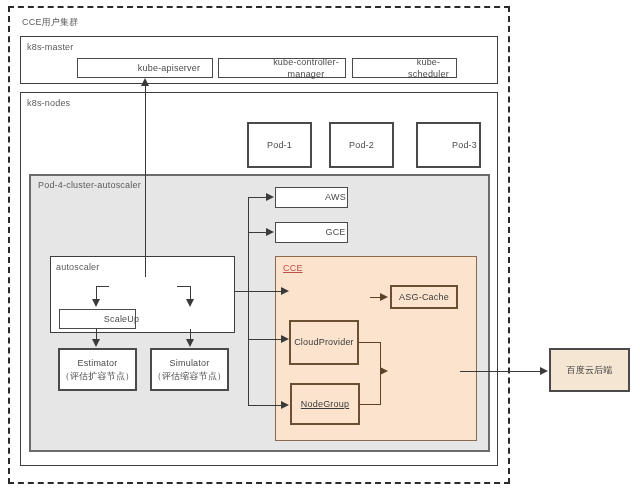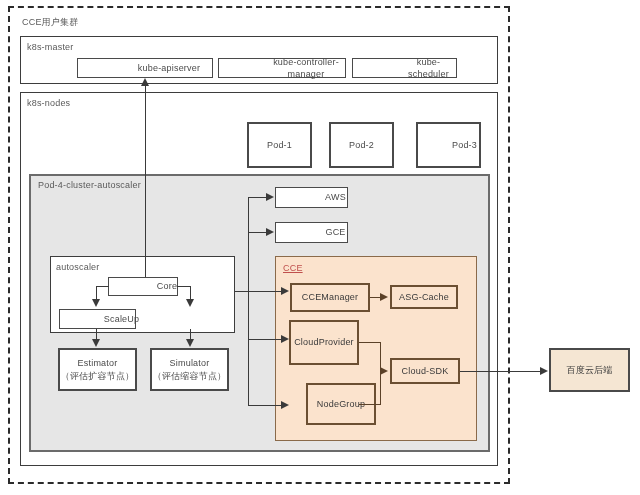--- a/index.html
+++ b/index.html
@@ -137,53 +137,44 @@
   <div class="abs node thin" style="left:275px; top:187px; width:73px; height:21px;">
     <span>AWS</span>
   </div>
   <div class="abs node thin" style="left:275px; top:222px; width:73px; height:21px;">
     <span>GCE</span>
   </div>
 
   <div class="abs plain-box" style="left:50px; top:256px; width:185px; height:77px;"></div>
   <div class="caption" style="left:56px; top:262px;">autoscaler</div>
 
-  <div class="abs node thin" style="left:108px; top:277px; width:70px; height:19px;">
-    <span>Core</span>
-  </div>
   <div class="abs node thin" style="left:59px; top:309px; width:77px; height:20px;">
     <span>ScaleUp</span>
   </div>
 
   <div class="abs node" style="left:58px; top:348px; width:79px; height:43px; flex-direction:column;">
     <span>Estimator</span>
     <span>（评估扩容节点）</span>
   </div>
   <div class="abs node" style="left:150px; top:348px; width:79px; height:43px; flex-direction:column;">
     <span>Simulator</span>
     <span>（评估缩容节点）</span>
   </div>
 
   <div class="abs orange-box" style="left:275px; top:256px; width:202px; height:185px;"></div>
   <div class="caption cce-caption" style="left:283px; top:263px;">CCE</div>
 
-  <div class="abs node orange-node" style="left:290px; top:283px; width:80px; height:29px;">
-    <span>CCEManager</span>
-  </div>
   <div class="abs node orange-node" style="left:390px; top:285px; width:68px; height:24px;">
     <span>ASG-Cache</span>
   </div>
   <div class="abs node orange-node" style="left:289px; top:320px; width:70px; height:45px;">
     <span>CloudProvider</span>
   </div>
-  <div class="abs node orange-node" style="left:306px; top:383px; width:70px; height:42px;">
+  <div class="abs node orange-node" style="left:290px; top:383px; width:70px; height:42px;text-decoration:underline;">
     <span>NodeGroup</span>
-  </div>
-  <div class="abs node orange-node" style="left:390px; top:358px; width:70px; height:26px;">
-    <span>Cloud-SDK</span>
   </div>
 
   <div class="abs node tan-node" style="left:549px; top:348px; width:81px; height:44px;">
     <span>百度云后端</span>
   </div>
 
   <div class="ln-v" style="left:145px; top:86px; height:191px;"></div>
   <div class="arrow up" style="left:140.5px; top:78px;"></div>
 
   <div class="ln-h" style="left:96px; top:286px; width:13px;"></div>

